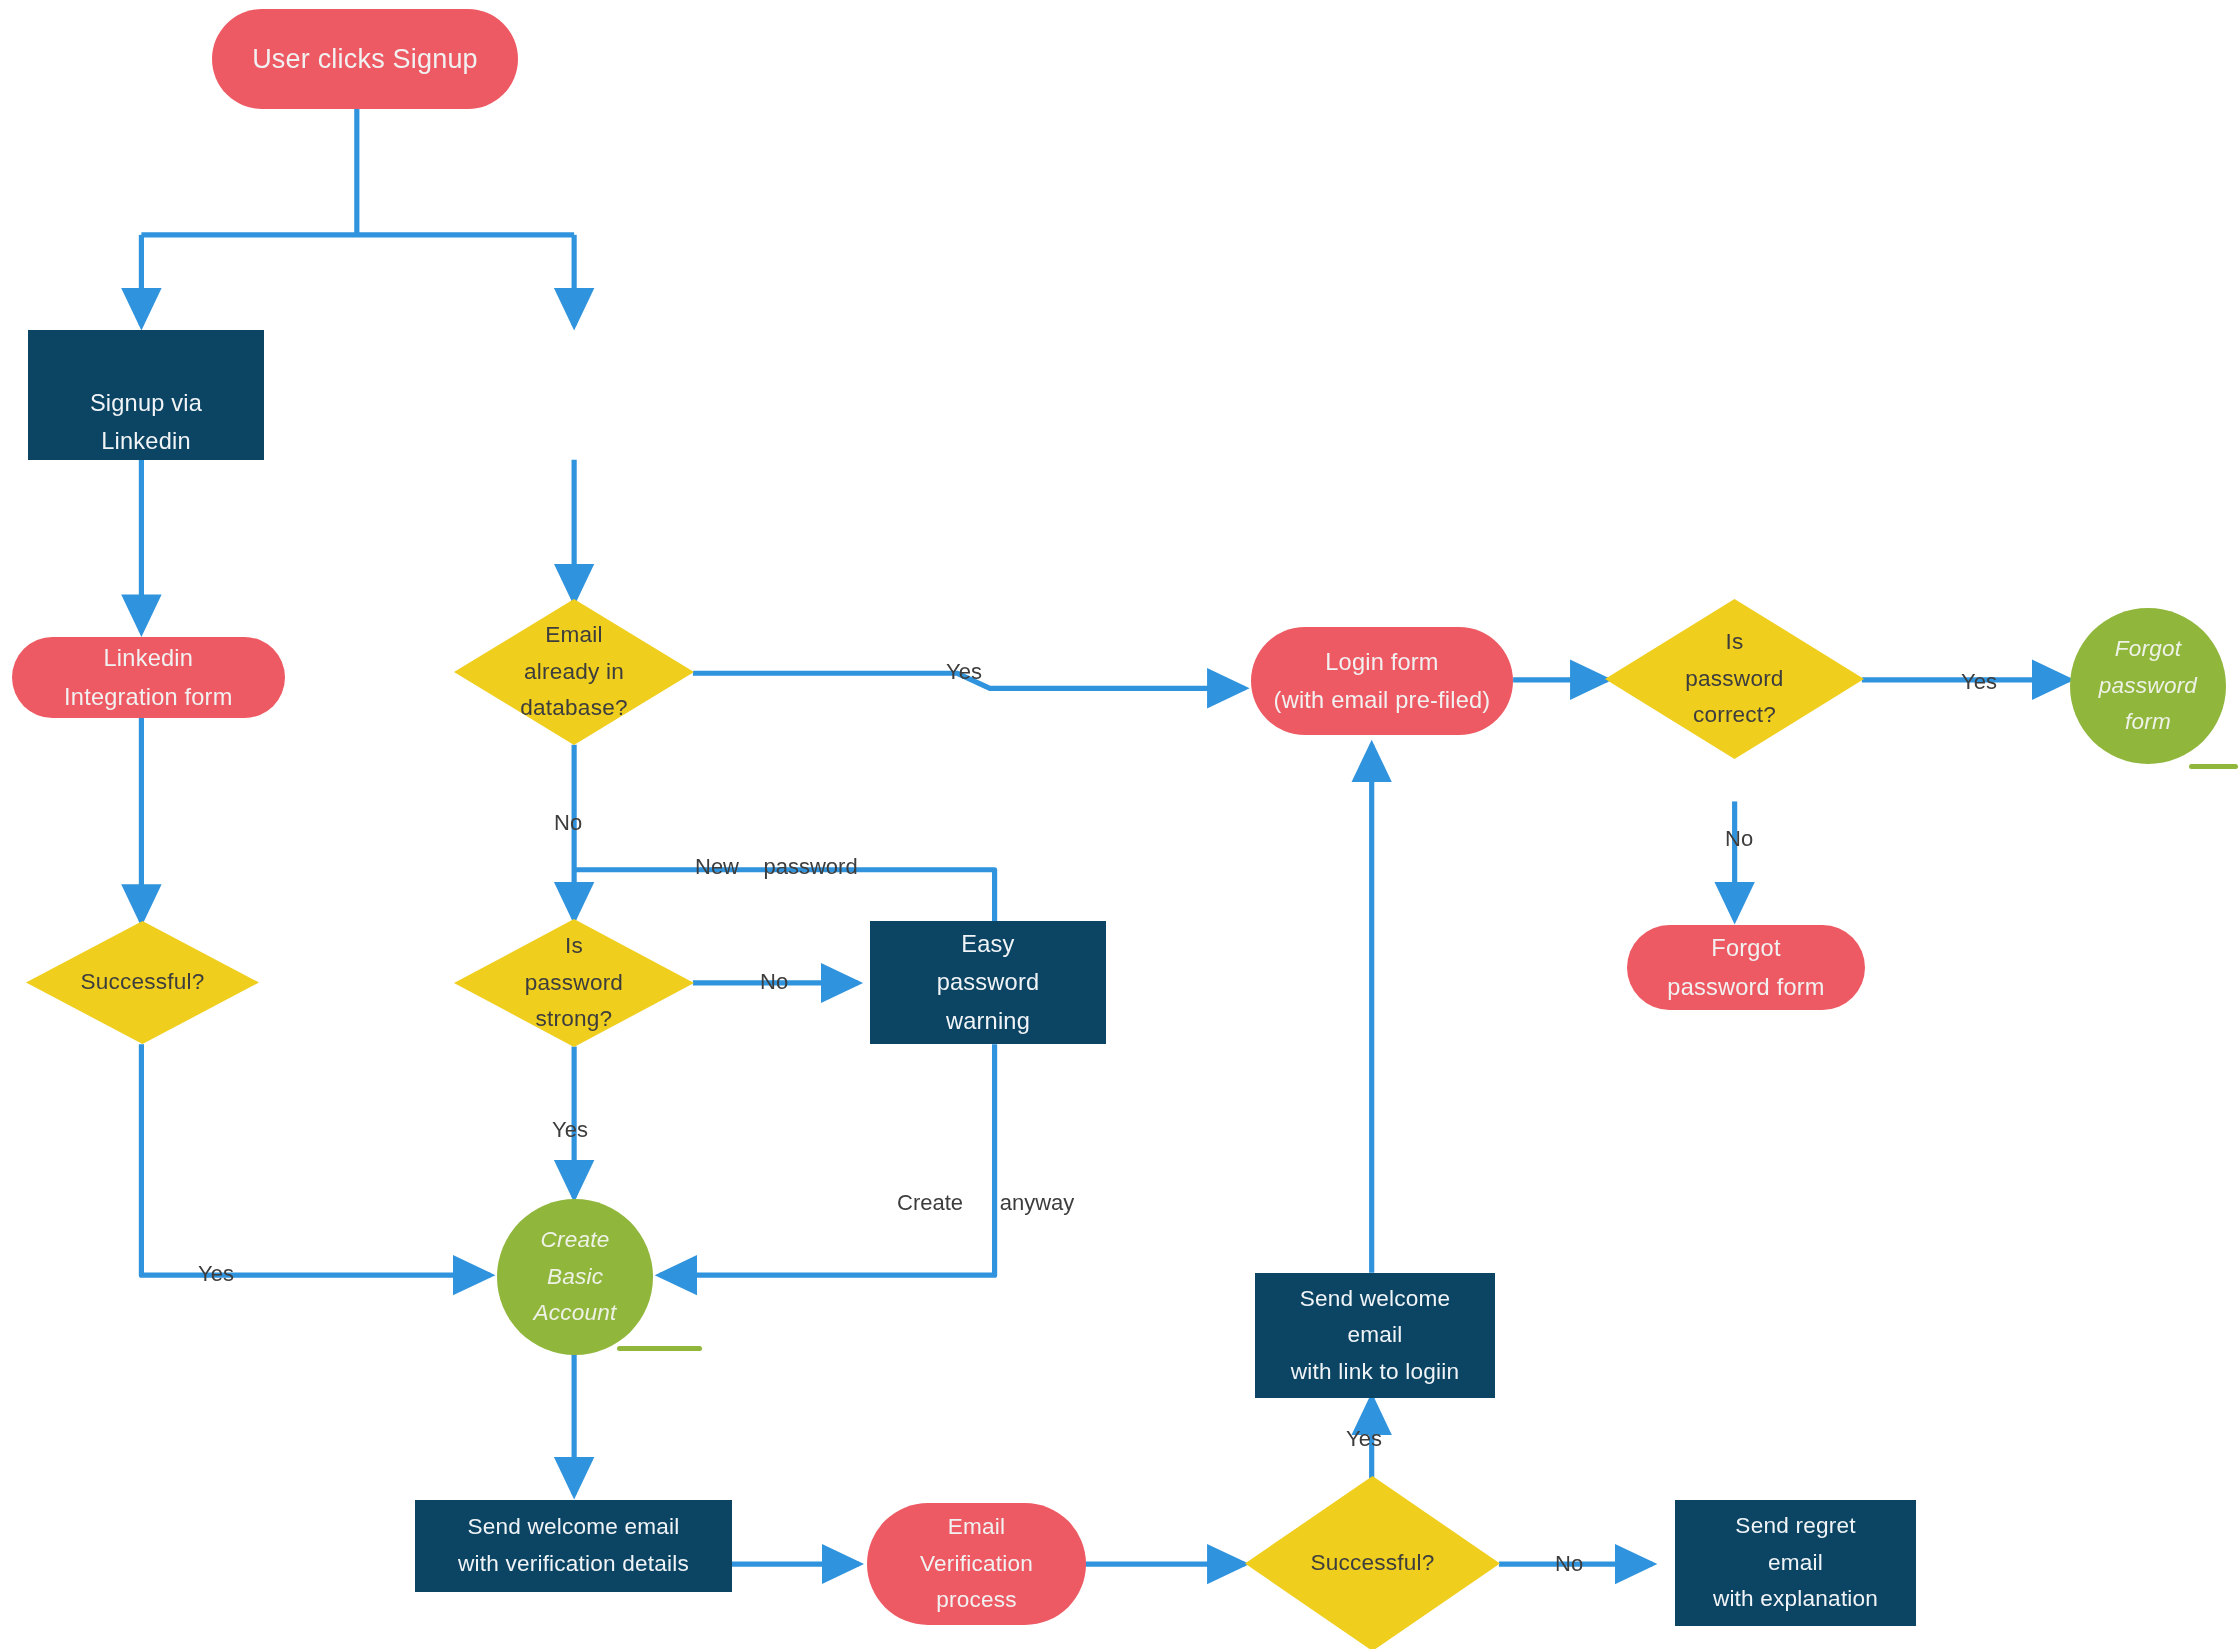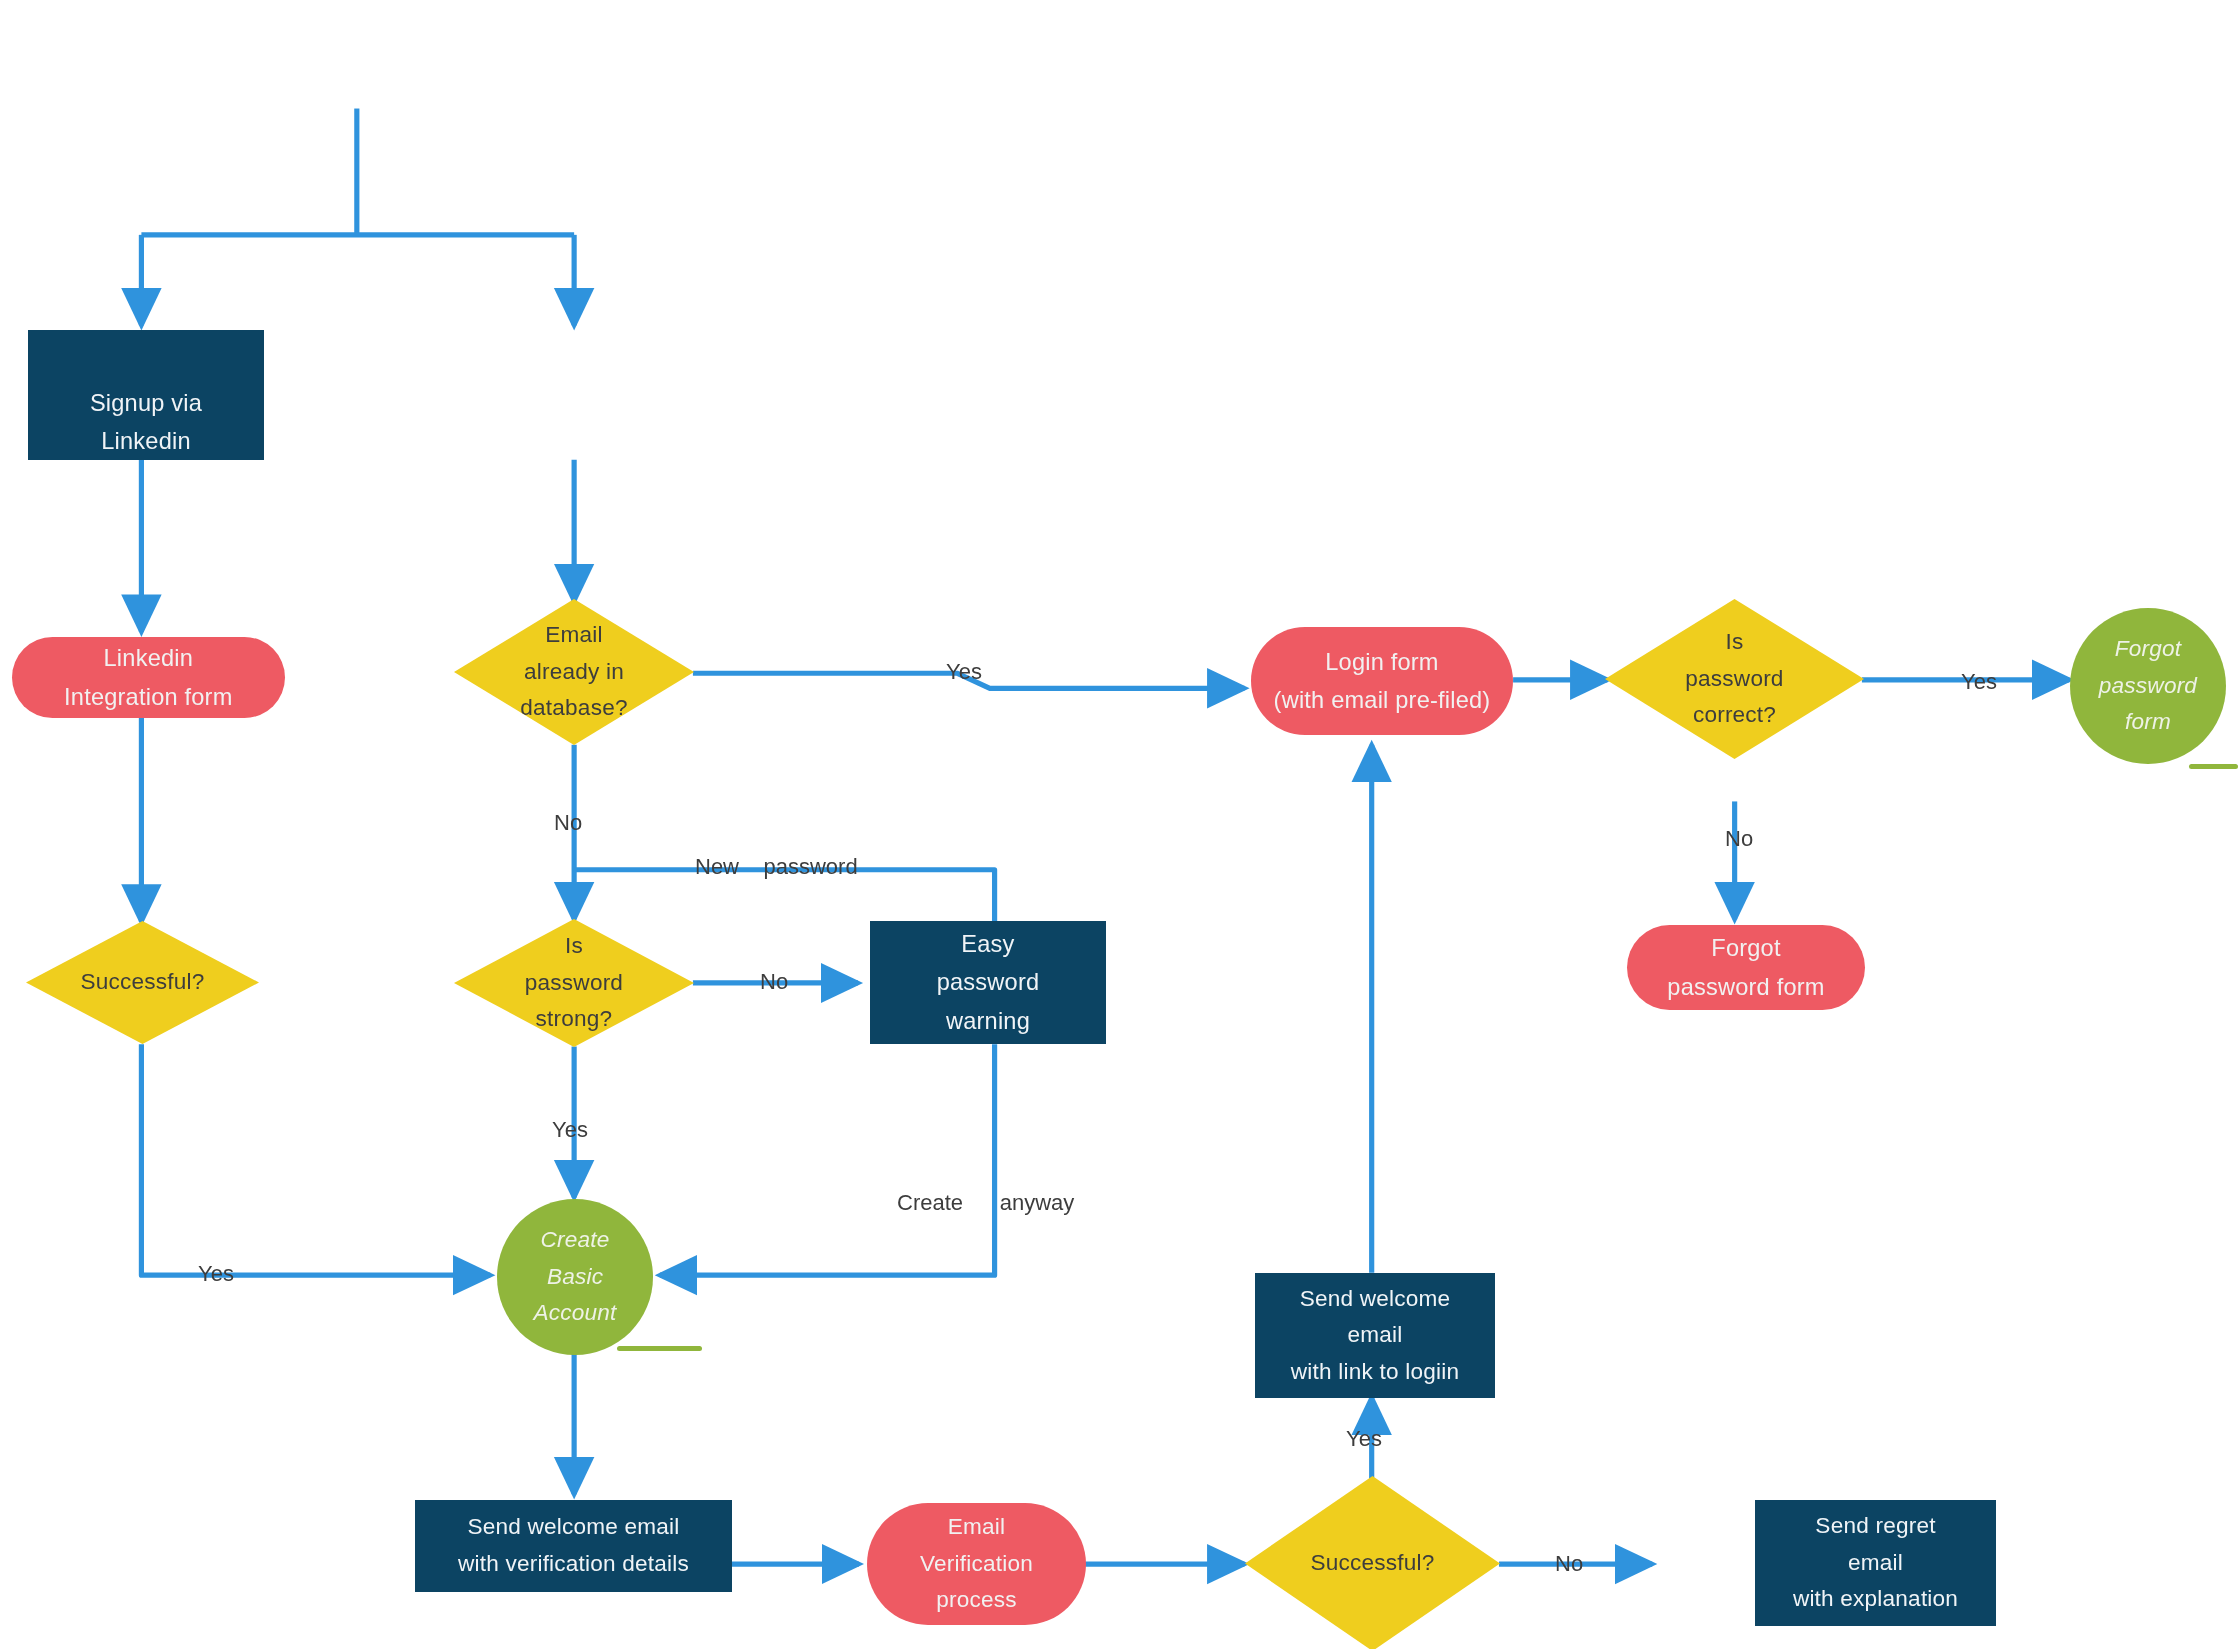--- a/index.html
+++ b/index.html
@@ -128,20 +128,23 @@
 
       <path d="M2910,3180 L2910,2965" marker-end="url(#ah)"></path>
 
       <path d="M2910,2700 L2910,1580" marker-end="url(#ah)"></path>
     </g>
   </svg>
 
   <div class="tail" style="left:617px; top:1346px; width:85px;"></div>
   <div class="tail" style="left:2189px; top:764px; width:49px;"></div>
 
+  <div class="node n-terminator" style="left:212px; top:9.4px; width:306px; height:100px; font-size:27px;">
+    <span class="label">User   clicks   Signup</span>
+  </div>
 
   <div class="node n-process" style="left:28px; top:330px; width:236px; height:130px; font-size:23.6px;align-items:flex-end;">
     <span class="label">Signup   via
 Linkedin</span>
   </div>
 
 
   <div class="node n-terminator" style="left:11.8px; top:637px; width:273px; height:81px; font-size:23.6px;">
     <span class="label">Linkedin
 Integration      form</span>
@@ -211,21 +214,21 @@
   <div class="node n-terminator" style="left:867px; top:1503px; width:219px; height:122px; font-size:22.6px;">
     <span class="label">Email
 Verification
 process</span>
   </div>
 
   <div class="node n-decision" style="left:1245px; top:1476px; width:255px; height:175px; font-size:22.6px;">
     <span class="label">Successful?</span>
   </div>
 
-  <div class="node n-process" style="left:1755px; top:1500px; width:241px; height:126px; font-size:22.6px;">
+  <div class="node n-process" style="left:1675px; top:1500px; width:241px; height:126px; font-size:22.6px;">
     <span class="label">Send   regret
 email
 with   explanation</span>
   </div>
 
   <div class="edge-label" style="left:946px; top:659px; font-size:22px;">Yes</div>
 
   <div class="edge-label" style="left:554px; top:810px; font-size:22px;">No</div>
 
   <div class="edge-label" style="left:695px; top:854px; font-size:22px;">New    password</div>

